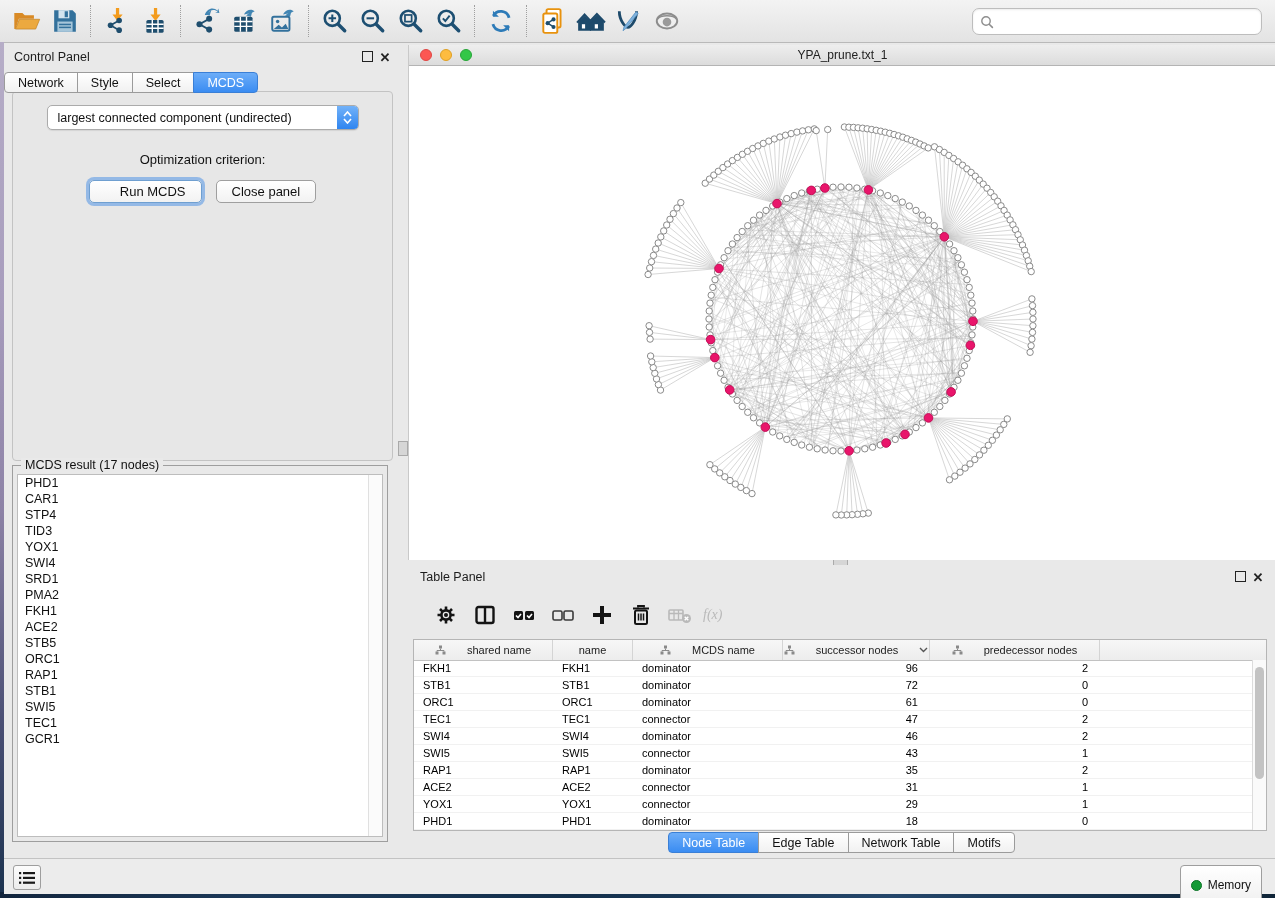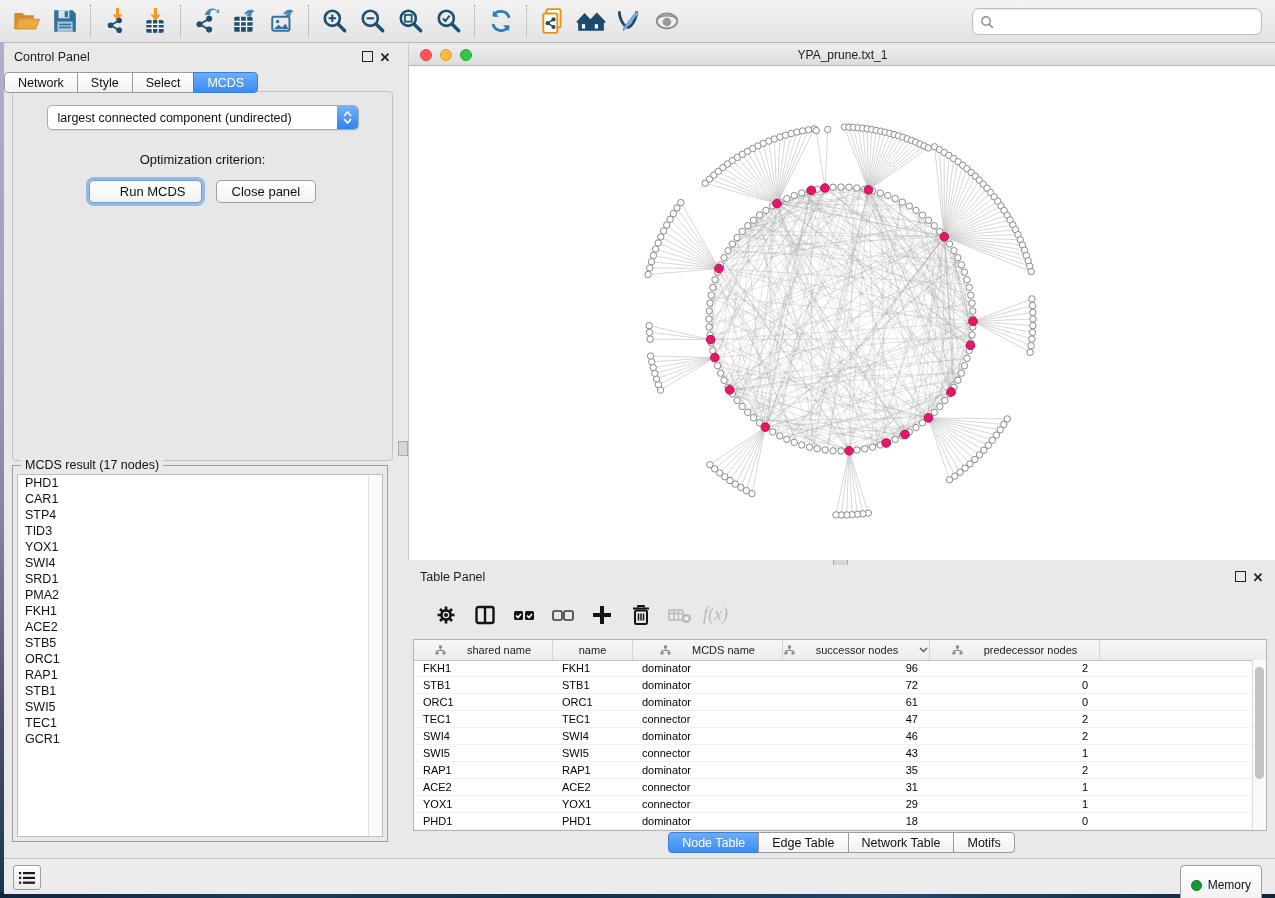--- a/index.html
+++ b/index.html
@@ -79,21 +79,21 @@
   .tl{position:absolute;top:4px;width:12px;height:12px;border-radius:50%;}
   #tl-red{left:11px;background:#fc5753;border:1px solid #df4744;box-sizing:border-box;}
   #tl-yellow{left:31px;background:#fdbc40;border:1px solid #dfa023;box-sizing:border-box;}
   #tl-green{left:51px;background:#33c748;border:1px solid #27a538;box-sizing:border-box;}
   #net-canvas{position:relative;width:867px;height:494px;background:#fff;overflow:hidden;}
 
   
   #table-panel{position:absolute;left:408px;top:565px;width:867px;height:293px;background:#e9e9e9;}
   #tp-toolbar{margin-top:4px;height:43px;display:flex;align-items:center;gap:0;padding-left:18px;}
   .tp-btn{width:39px;height:36px;display:flex;align-items:center;justify-content:center;}
-  .fx-label{font-family:"Liberation Serif",serif;font-style:italic;font-size:18px;color:#b9b9b9;margin-left:4px;}
+  .fx-label{font-family:"Liberation Serif",serif;font-style:italic;font-size:14px;color:#b9b9b9;margin-left:4px;}
   #table-wrap{position:absolute;left:5px;right:8px;top:74px;height:190px;background:#fff;
     border:1px solid #b5b5b5;overflow:hidden;}
   .trow{display:grid;grid-template-columns:139px 80px 150px 147px 170px 1fr;}
   #thead{background:linear-gradient(#f7f7f7,#ededed);border-bottom:1px solid #c2c2c2;height:20px;}
   .th{display:flex;align-items:center;justify-content:center;gap:21px;font-size:11px;color:#222;
     border-right:1px solid #d4d4d4;height:20px;}
   .th:last-child{border-right:none;}
   .td{font-size:11px;color:#000;height:16px;line-height:16px;padding-left:9px;white-space:nowrap;overflow:hidden;}
   .td.num{text-align:right;padding-right:12px;padding-left:0;}
   .drow{border-bottom:1px solid #f1f1f1;}

